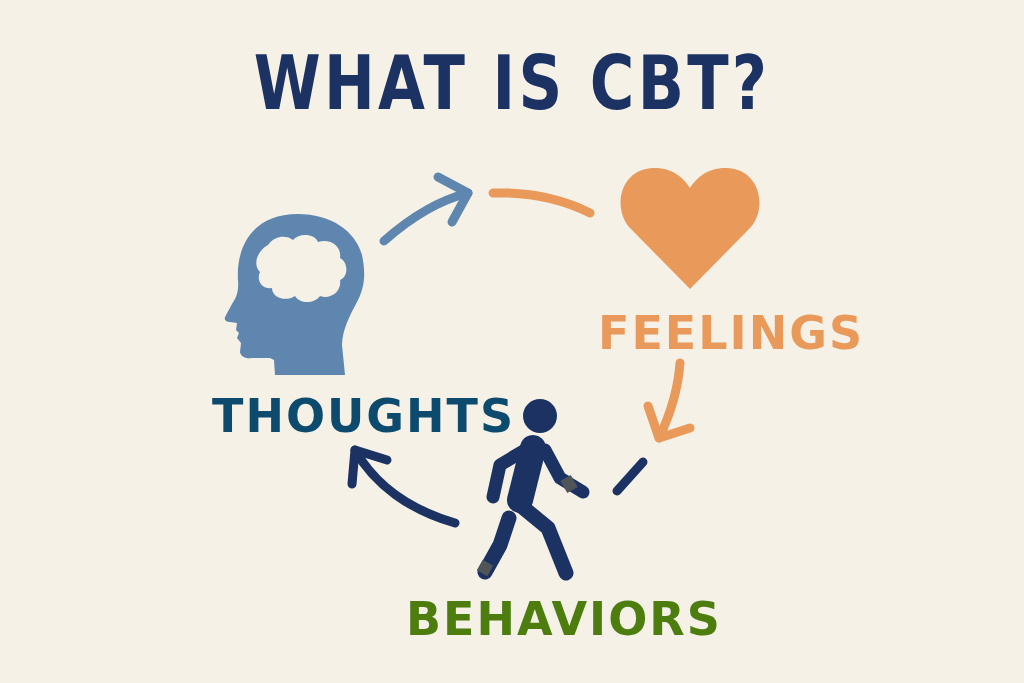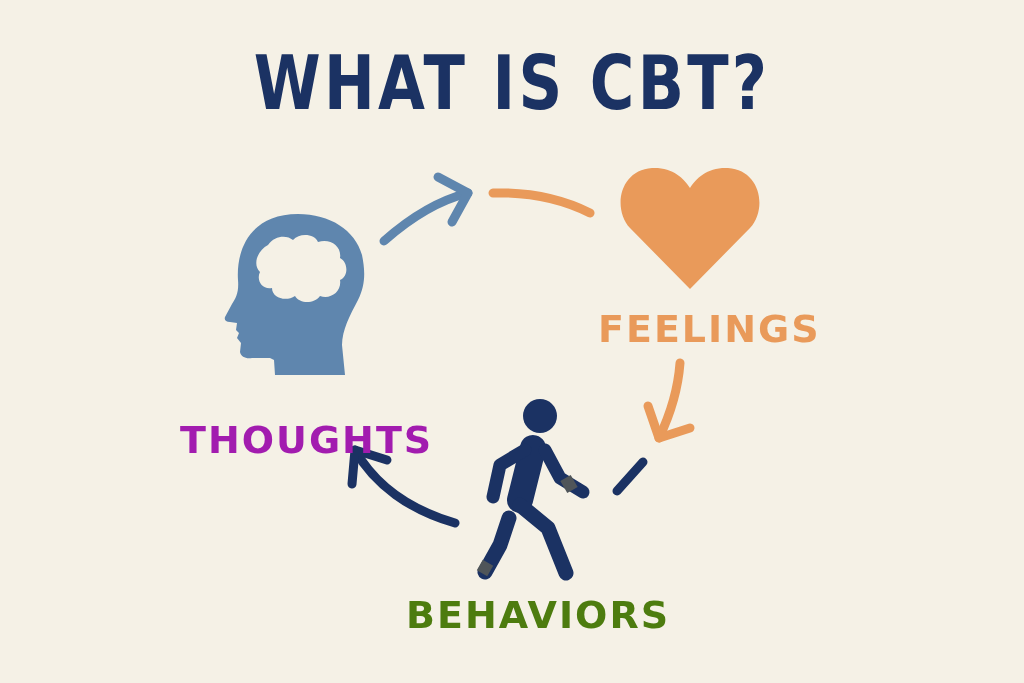--- a/index.html
+++ b/index.html
@@ -18,25 +18,25 @@
     letter-spacing: 4px;
     color: #1b3263;
     transform: scaleX(0.82);
     transform-origin: center;
     line-height: 1;
   }
   .label {
     position: absolute;
     font-family: "DejaVu Sans", sans-serif;
     font-weight: bold;
-    font-size: 38px;
+    font-size: 46px;
     letter-spacing: 2px;
     line-height: 1;
   }
-  .lbl-thoughts { left: 180px; top: 393px; color: #a21caf; margin-top: 28px; }
+  .lbl-thoughts { left: 212px; top: 393px; color: #0c4a6e; }
   .lbl-feelings { left: 598px; top: 310px; color: #e99a5a; }
   .lbl-behaviors { left: 406px; top: 596px; color: #4d7c0f; }
   svg.art { position: absolute; left: 0; top: 0; }
 </style>
 </head>
 <body>
 
 <div class="title">WHAT IS CBT?</div>
 
 <svg class="art" width="1024" height="683" viewBox="0 0 1024 683">

